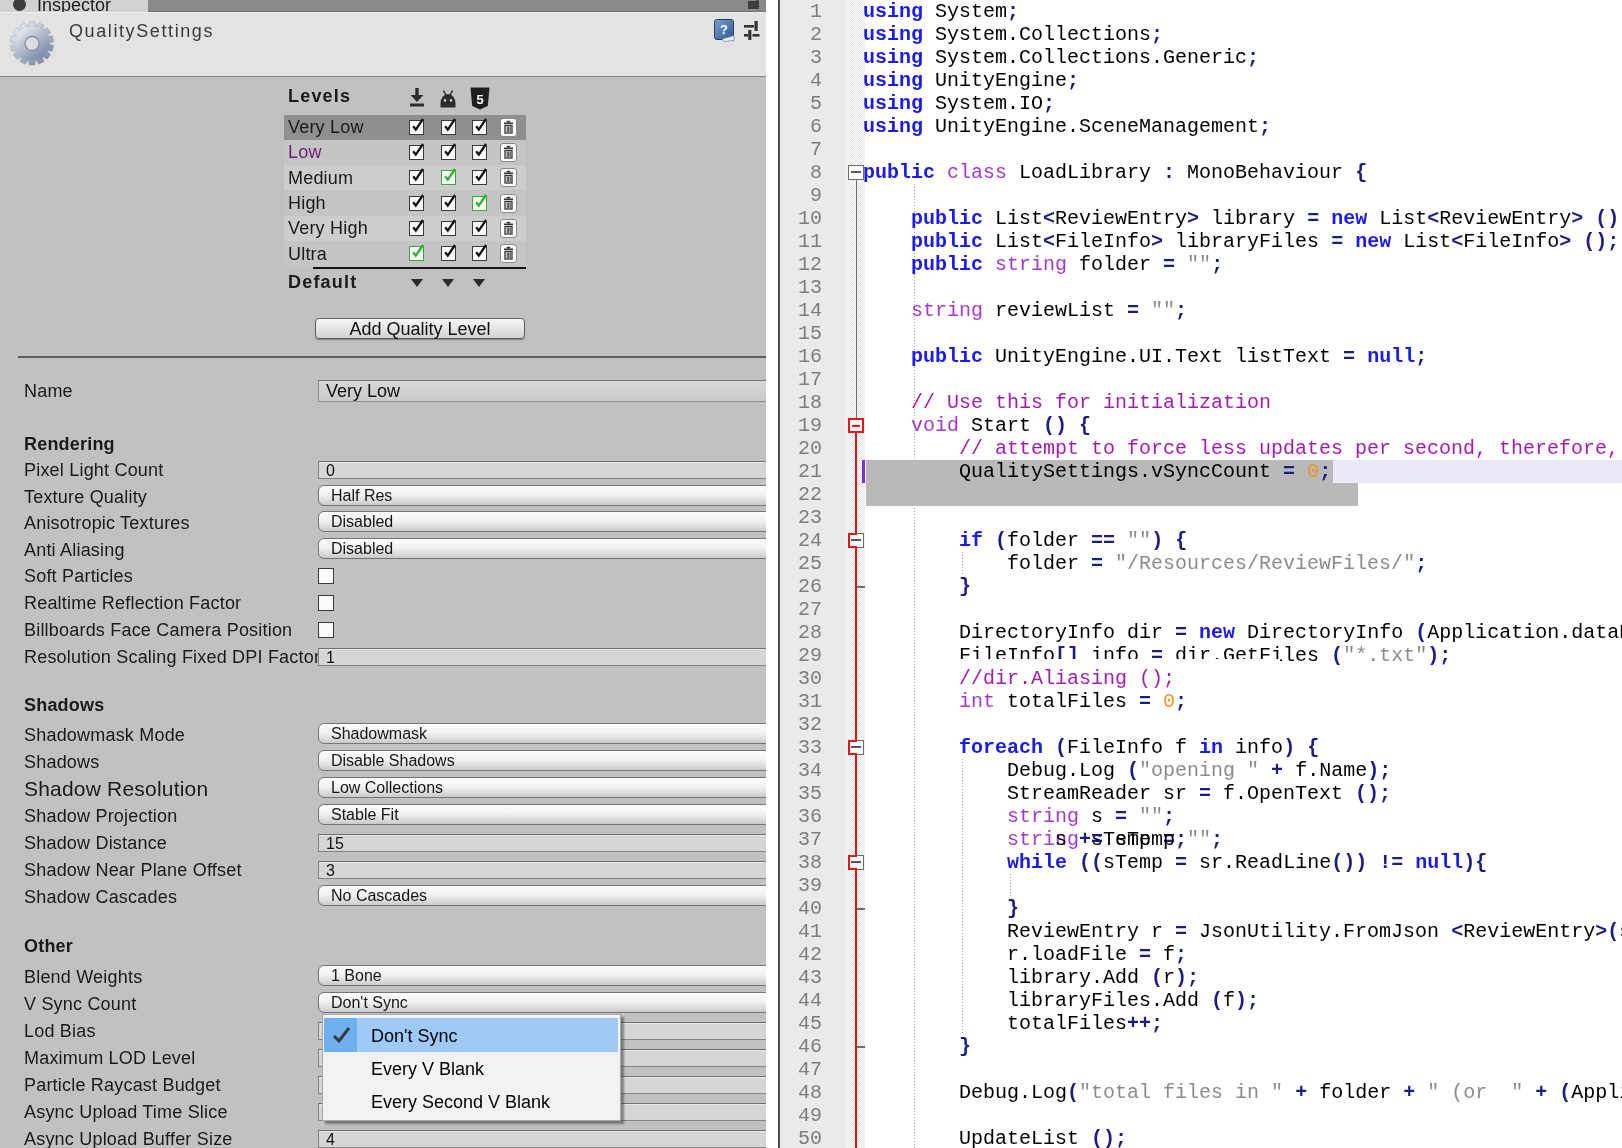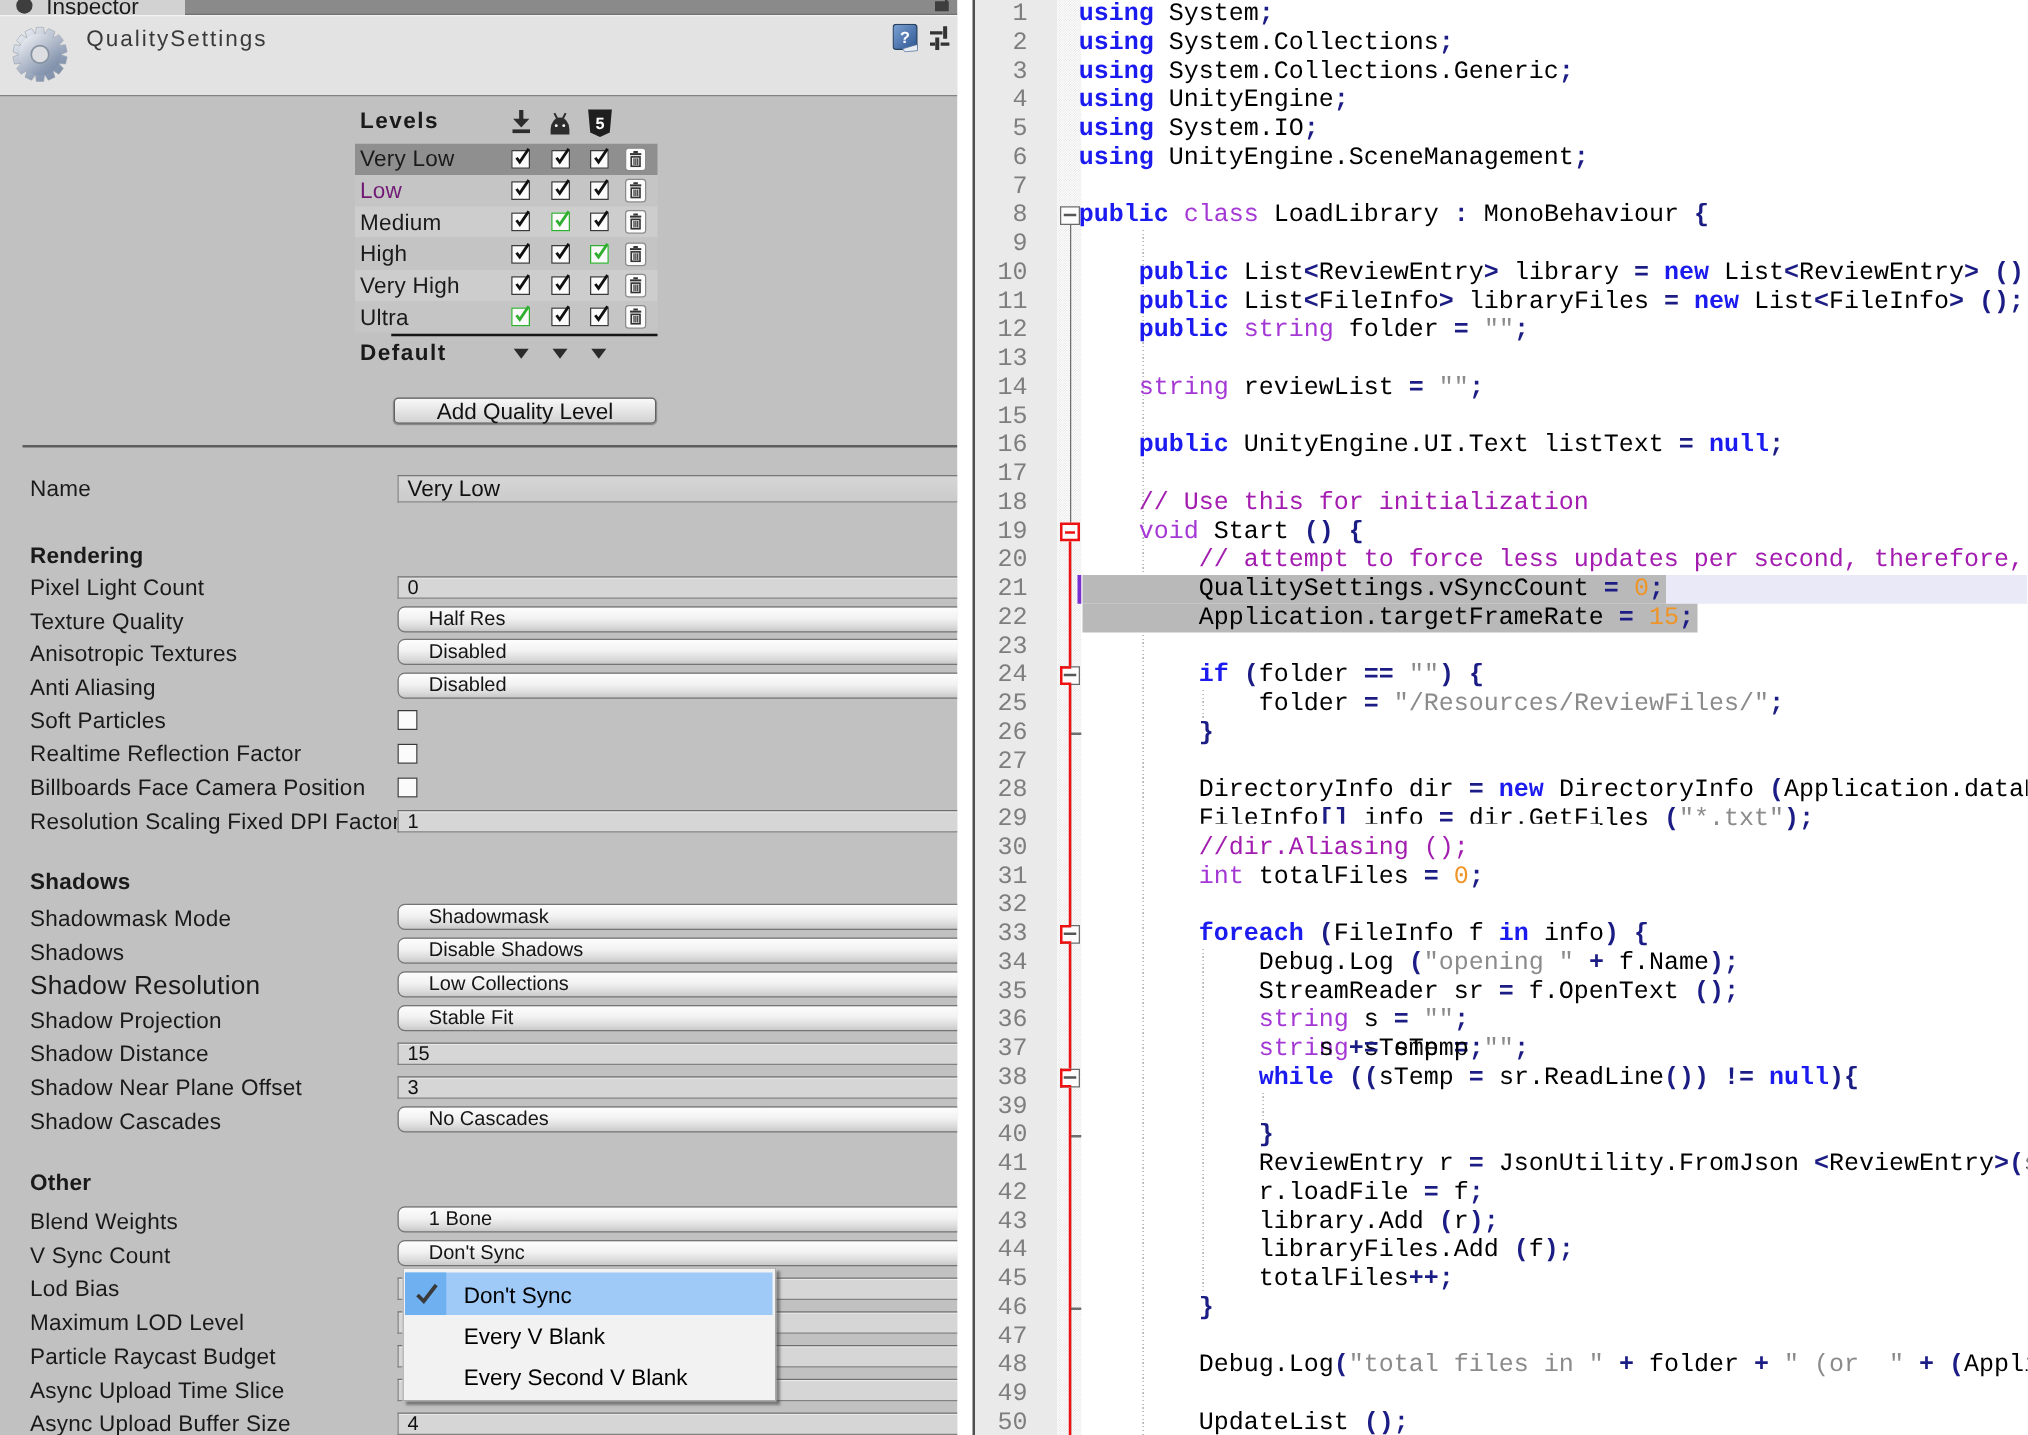--- a/index.html
+++ b/index.html
@@ -1,20 +1,20 @@
 <!DOCTYPE html>
 <html><head><meta charset="utf-8"><style>
 * {margin:0;padding:0}
 html,body {width:1622px;height:1148px;overflow:hidden;background:#fff;
 font-family:"Liberation Sans",sans-serif}
 #root {position:absolute;left:0;top:0;width:1622px;height:1148px;overflow:hidden}
 #insp {position:absolute;left:0;top:0;width:766px;height:1148px;background:#c1c1c1;overflow:hidden}
 .dd {position:absolute;left:318px;width:460px;height:21px;box-sizing:border-box;
 background:linear-gradient(180deg,#fdfdfd 0%,#f2f2f2 45%,#dcdcdc 78%,#c9c9c9 100%);
-border:1px solid #757575;border-radius:6px;font-size:16px;line-height:19px;padding-left:24px;color:#151515}
+border:1px solid #757575;border-radius:6px;font-size:16px;line-height:19px;padding-left:12px;color:#151515}
 .tf {position:absolute;left:318px;width:460px;box-sizing:border-box;background:#d6d6d6;
 border:1px solid #828282;border-top-color:#6f6f6f;box-shadow:inset 0 1px 0 rgba(255,255,255,.45);
 font-size:16px;padding-left:7px;color:#111}
 #codep {position:absolute;left:766px;top:0;width:856px;height:1148px;background:#fff}
 .cl {position:absolute;left:863px;height:23px;white-space:pre;z-index:4;
 font-family:"Liberation Mono",monospace;font-size:20px;line-height:23px;color:#000}
 .k {color:#1b1bf0;font-weight:bold}
 .t {color:#a438d4}
 .o {color:#1c1c85;font-weight:bold}
 .c {color:#a21caf}
@@ -382,21 +382,20 @@
 <div class="cl" style="top:253px">    <span class="k">public</span> <span class="t">string</span> folder <span class="o">=</span> <span class="s">""</span><span class="o">;</span></div>
 <div class="cl" style="top:276px"></div>
 <div class="cl" style="top:299px">    <span class="t">string</span> reviewList <span class="o">=</span> <span class="s">""</span><span class="o">;</span></div>
 <div class="cl" style="top:322px"></div>
 <div class="cl" style="top:345px">    <span class="k">public</span> UnityEngine.UI.Text listText <span class="o">=</span> <span class="k">null</span><span class="o">;</span></div>
 <div class="cl" style="top:368px"></div>
 <div class="cl" style="top:391px">    <span class="c">// Use this for initialization</span></div>
 <div class="cl" style="top:414px">    <span class="t">void</span> Start <span class="o">()</span> <span class="o">{</span></div>
 <div class="cl" style="top:437px">        <span class="c">// attempt to force less updates per second, therefore, less updates</span></div>
 <div class="cl" style="top:460px">        QualitySettings.vSyncCount <span class="o">=</span> <span class="n">0</span><span class="o">;</span></div>
-<div class="cl" style="top:483px">        Application.targetFrameRate <span class="o">=</span> <span class="n">15</span><span class="o">;</span></div>
 <div class="cl" style="top:506px"></div>
 <div class="cl" style="top:529px">        <span class="k">if</span> <span class="o">(</span>folder <span class="o">==</span> <span class="s">""</span><span class="o">)</span> <span class="o">{</span></div>
 <div class="cl" style="top:552px">            folder <span class="o">=</span> <span class="s">"/Resources/ReviewFiles/"</span><span class="o">;</span></div>
 <div class="cl" style="top:575px">        <span class="o">}</span></div>
 <div class="cl" style="top:598px"></div>
 <div class="cl" style="top:621px">        DirectoryInfo dir <span class="o">=</span> <span class="k">new</span> DirectoryInfo <span class="o">(</span>Application.dataPath  folder</div>
 <div class="cl" style="top:644px">        FileInfo<span class="o">[]</span> info <span class="o">=</span> dir.GetFiles <span class="o">(</span><span class="s">"*.txt"</span><span class="o">);</span></div>
 <div class="cl" style="top:667px">        <span class="c">//dir.Aliasing ();</span></div>
 <div class="cl" style="top:690px">        <span class="t">int</span> totalFiles <span class="o">=</span> <span class="n">0</span><span class="o">;</span></div>
 <div class="cl" style="top:713px"></div>

